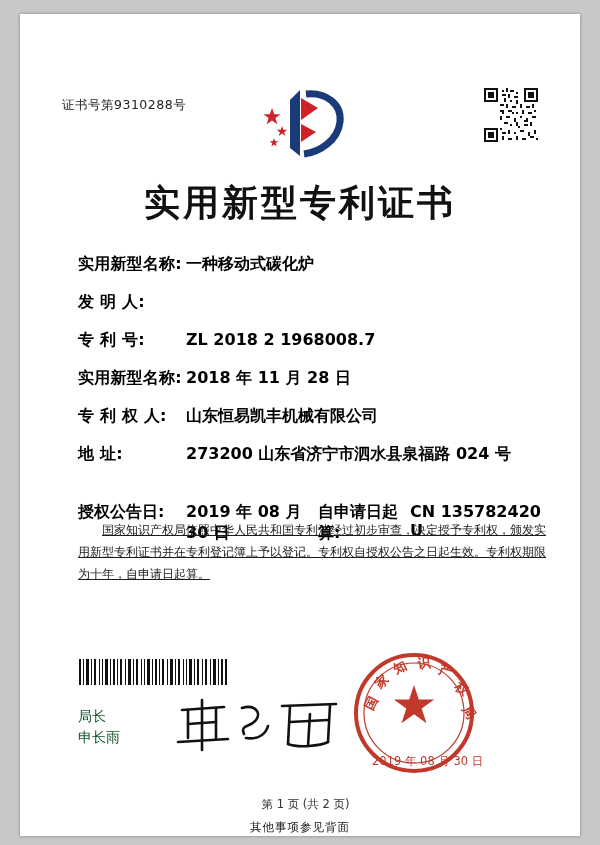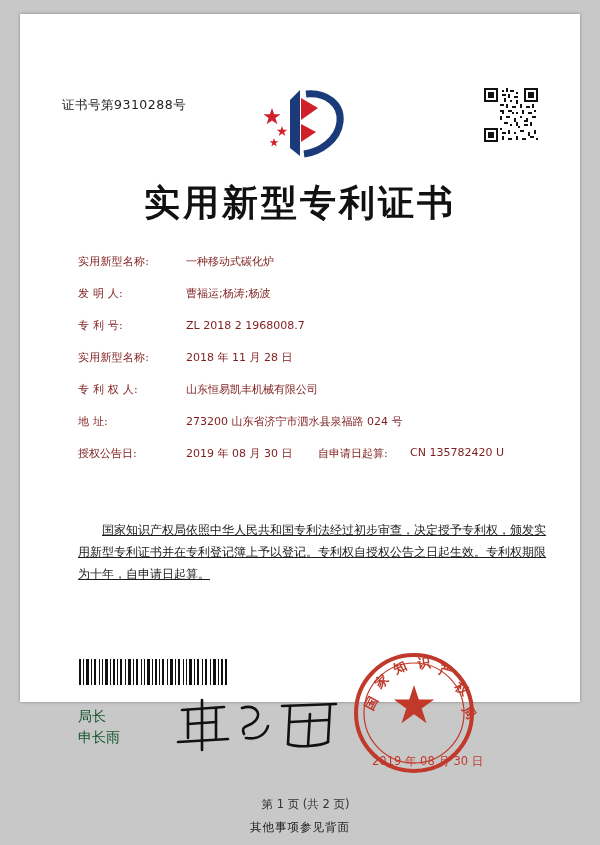--- a/index.html
+++ b/index.html
@@ -4,21 +4,21 @@
 <style>
   html,body{margin:0;padding:0;}
   body{
     width:600px;height:845px;
     background:#c8c8c8;
     font-family:"Liberation Serif", serif;
     overflow:hidden;
   }
   .page{
     position:absolute;left:20px;top:14px;
-    width:560px;height:688px;
+    width:560px;height:822px;
     background:#ffffff;
     box-shadow:0 0 3px rgba(0,0,0,.35);
   }
   
   .cert-no{
     position:absolute;left:42px;top:83px;
     font-size:12.5px;color:#222;letter-spacing:.5px;
     font-family:"DejaVu Sans", sans-serif;
   }
   .logo{
@@ -30,34 +30,35 @@
   
   .title{
     position:absolute;left:0;right:0;top:165px;
     text-align:center;
     font-size:36px;font-weight:bold;letter-spacing:3px;color:#111;
     font-family:"DejaVu Sans", sans-serif;
   }
   
   .fields{
     position:absolute;left:58px;top:240px;width:470px;
-    font-size:11px;color:#7f1d1d;
-    font-family:"DejaVu Sans", sans-serif;
+    font-size:16px;color:#000000;
+    font-family:"DejaVu Sans", sans-serif;
+    font-weight:bold;
   }
   .row{
     display:flex;align-items:baseline;
     margin-bottom:17px;
   }
   .row .lbl{
     width:108px;flex:0 0 108px;
     letter-spacing:.2px;
   }
   .row .val{flex:1;}
   .row2{display:flex;align-items:baseline;margin-bottom:17px;}
-  .row2 .c1{display:flex;flex:0 0 240px;}
+  .row2 .c1{display:flex;flex:0 0 240px;margin-top:20px;}
   .row2 .c1 .lbl{width:108px;flex:0 0 108px;}
   .row2 .c2{display:flex;flex:1;}
   .row2 .c2 .lbl{width:92px;flex:0 0 92px;}
   
   .paras{
     position:absolute;left:58px;top:505px;width:468px;
     font-size:12px;line-height:1.85;color:#1b1b1b;
     text-align:justify;
     font-family:"DejaVu Sans", sans-serif;
     text-decoration:underline;
@@ -195,21 +196,20 @@
 
   <div class="title">实用新型专利证书</div>
 
   <div class="fields">
     <div class="row">
       <span class="lbl">实用新型名称:</span>
       <span class="val">一种移动式碳化炉</span>
     </div>
     <div class="row">
       <span class="lbl">发 明 人:</span>
-      <span class="val">曹福运;杨涛;杨波</span>
     </div>
     <div class="row">
       <span class="lbl">专 利 号:</span>
       <span class="val">ZL 2018 2 1968008.7</span>
     </div>
     <div class="row">
       <span class="lbl">实用新型名称:</span>
       <span class="val">2018 年 11 月 28 日</span>
     </div>
     <div class="row">

